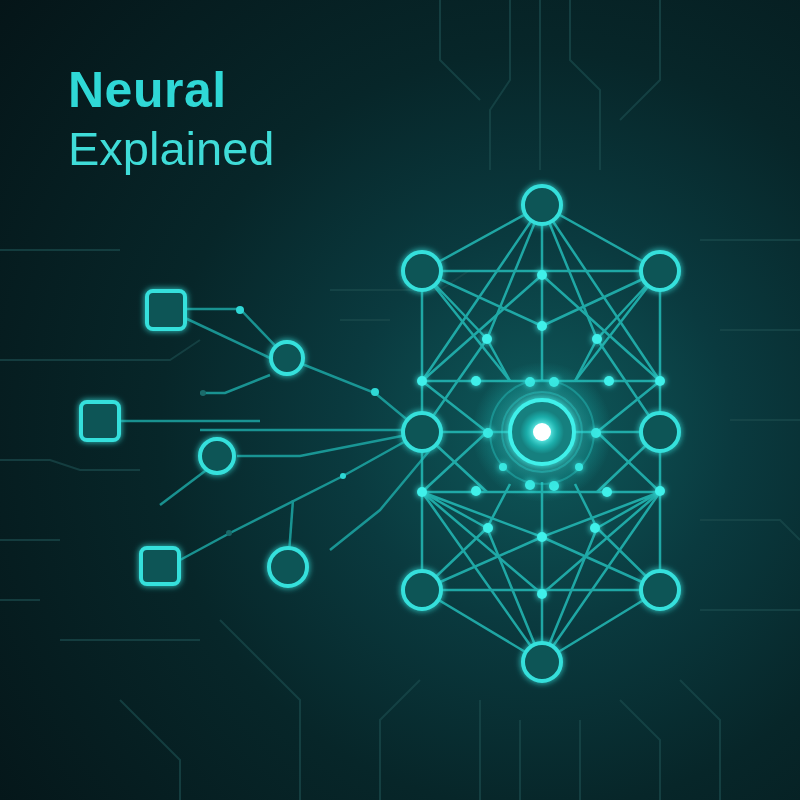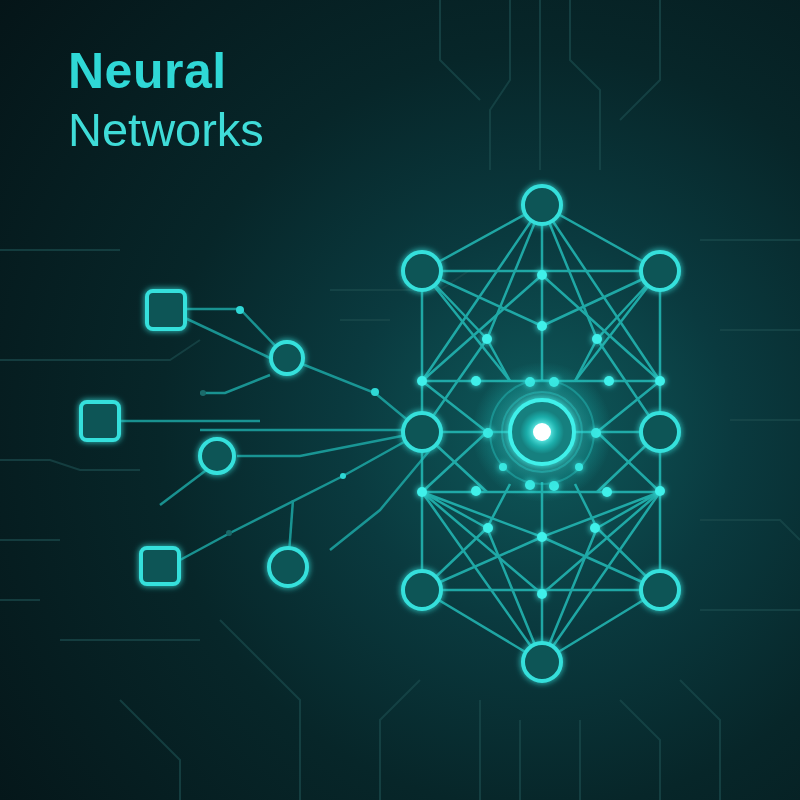--- a/index.html
+++ b/index.html
@@ -1,18 +1,18 @@
 <!DOCTYPE html>
 <html><head>
 <meta charset="utf-8">
 <style>
   html,body{margin:0;padding:0;width:800px;height:800px;overflow:hidden;background:#06191d;}
   .stage{position:relative;width:800px;height:800px;
     background:radial-gradient(circle at 540px 430px,#0e5a5c 0%,#0a3a3f 28%,#072629 55%,#051518 100%);}
-  .title{position:absolute;left:68px;top:46px;font-family:"Liberation Sans",sans-serif;color:#2fd8d6;line-height:1;}
+  .title{position:absolute;left:68px;top:65px;font-family:"Liberation Sans",sans-serif;color:#2fd8d6;line-height:1;}
   .title .l1,.title .l2{font-size:50px;font-weight:bold;letter-spacing:0.5px;display:block;margin-bottom:10px;}
   .title .l3{font-size:47px;font-weight:normal;display:block;color:#3fdcd8;}
   svg{position:absolute;left:0;top:0;}
 </style>
 </head>
 <body>
 
 <div class="stage">
   <svg width="800" height="800">
     <defs>
@@ -155,15 +155,15 @@
     <g>
       <circle cx="542" cy="432" r="70" fill="url(#core)" opacity="0.45"></circle>
       <circle cx="542" cy="432" r="32" fill="#12807f" stroke="#3ff0ea" stroke-width="4" filter="url(#glow)"></circle>
       <circle cx="542" cy="432" r="22" fill="url(#core)"></circle>
       <circle cx="542" cy="432" r="9" fill="#ffffff"></circle>
     </g>
   </svg>
 
   <div class="title">
     <span class="l1">Neural</span>
-    <span class="l3">Networks</span>
+    <span class="l3">Explained</span>
   </div>
 </div>
 
 </body></html>

